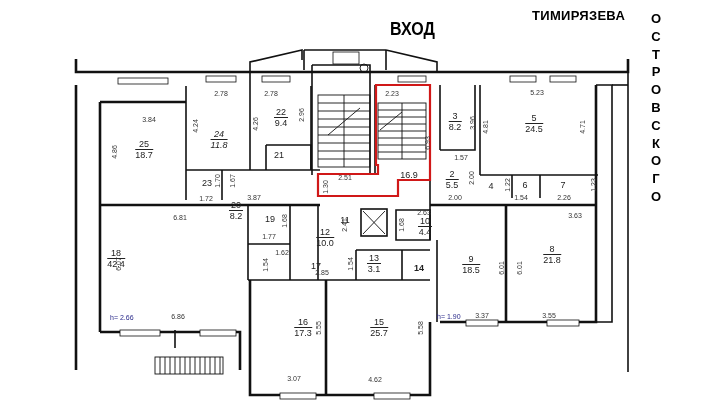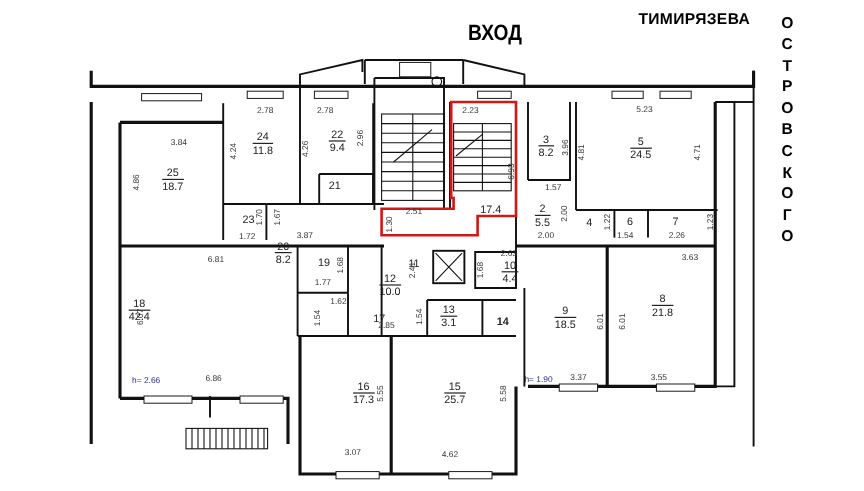--- a/index.html
+++ b/index.html
@@ -144,21 +144,21 @@
   <span>О</span>
   <span>Г</span>
   <span>О</span>
 </div>
 
 <div id="rooms-layer">
     <div class="room" style="left: 144px; top: 150px;">
       <span class="num">25</span>
       <span class="area">18.7</span>
     </div>
-    <div class="room" style="left: 219px; top: 120px;">
+    <div class="room" style="left: 219px; top: 140px; font-style: italic;">
       <span class="num">24</span>
       <span class="area">11.8</span>
     </div>
     <div class="room" style="left: 281px; top: 118px;">
       <span class="num">22</span>
       <span class="area">9.4</span>
     </div>
     <div class="room plain" style="left: 279px; top: 155px;">
       <span class="num">21</span>
     </div>
@@ -166,21 +166,21 @@
       <span class="num">23</span>
     </div>
     <div class="room" style="left: 236px; top: 183px; margin-top: 28px;">
       <span class="num">20</span>
       <span class="area">8.2</span>
     </div>
     <div class="room plain" style="left: 345px; top: 188px; margin-top: 32px;">
       <span class="num">11</span>
     </div>
     <div class="room plain" style="left: 409px; top: 175px;">
-      <span class="num">17.4</span>
+      <span class="num">16.9</span>
     </div>
     <div class="room" style="left: 455px; top: 122px;">
       <span class="num">3</span>
       <span class="area">8.2</span>
     </div>
     <div class="room" style="left: 534px; top: 124px;">
       <span class="num">5</span>
       <span class="area">24.5</span>
     </div>
     <div class="room" style="left: 452px; top: 180px;">

